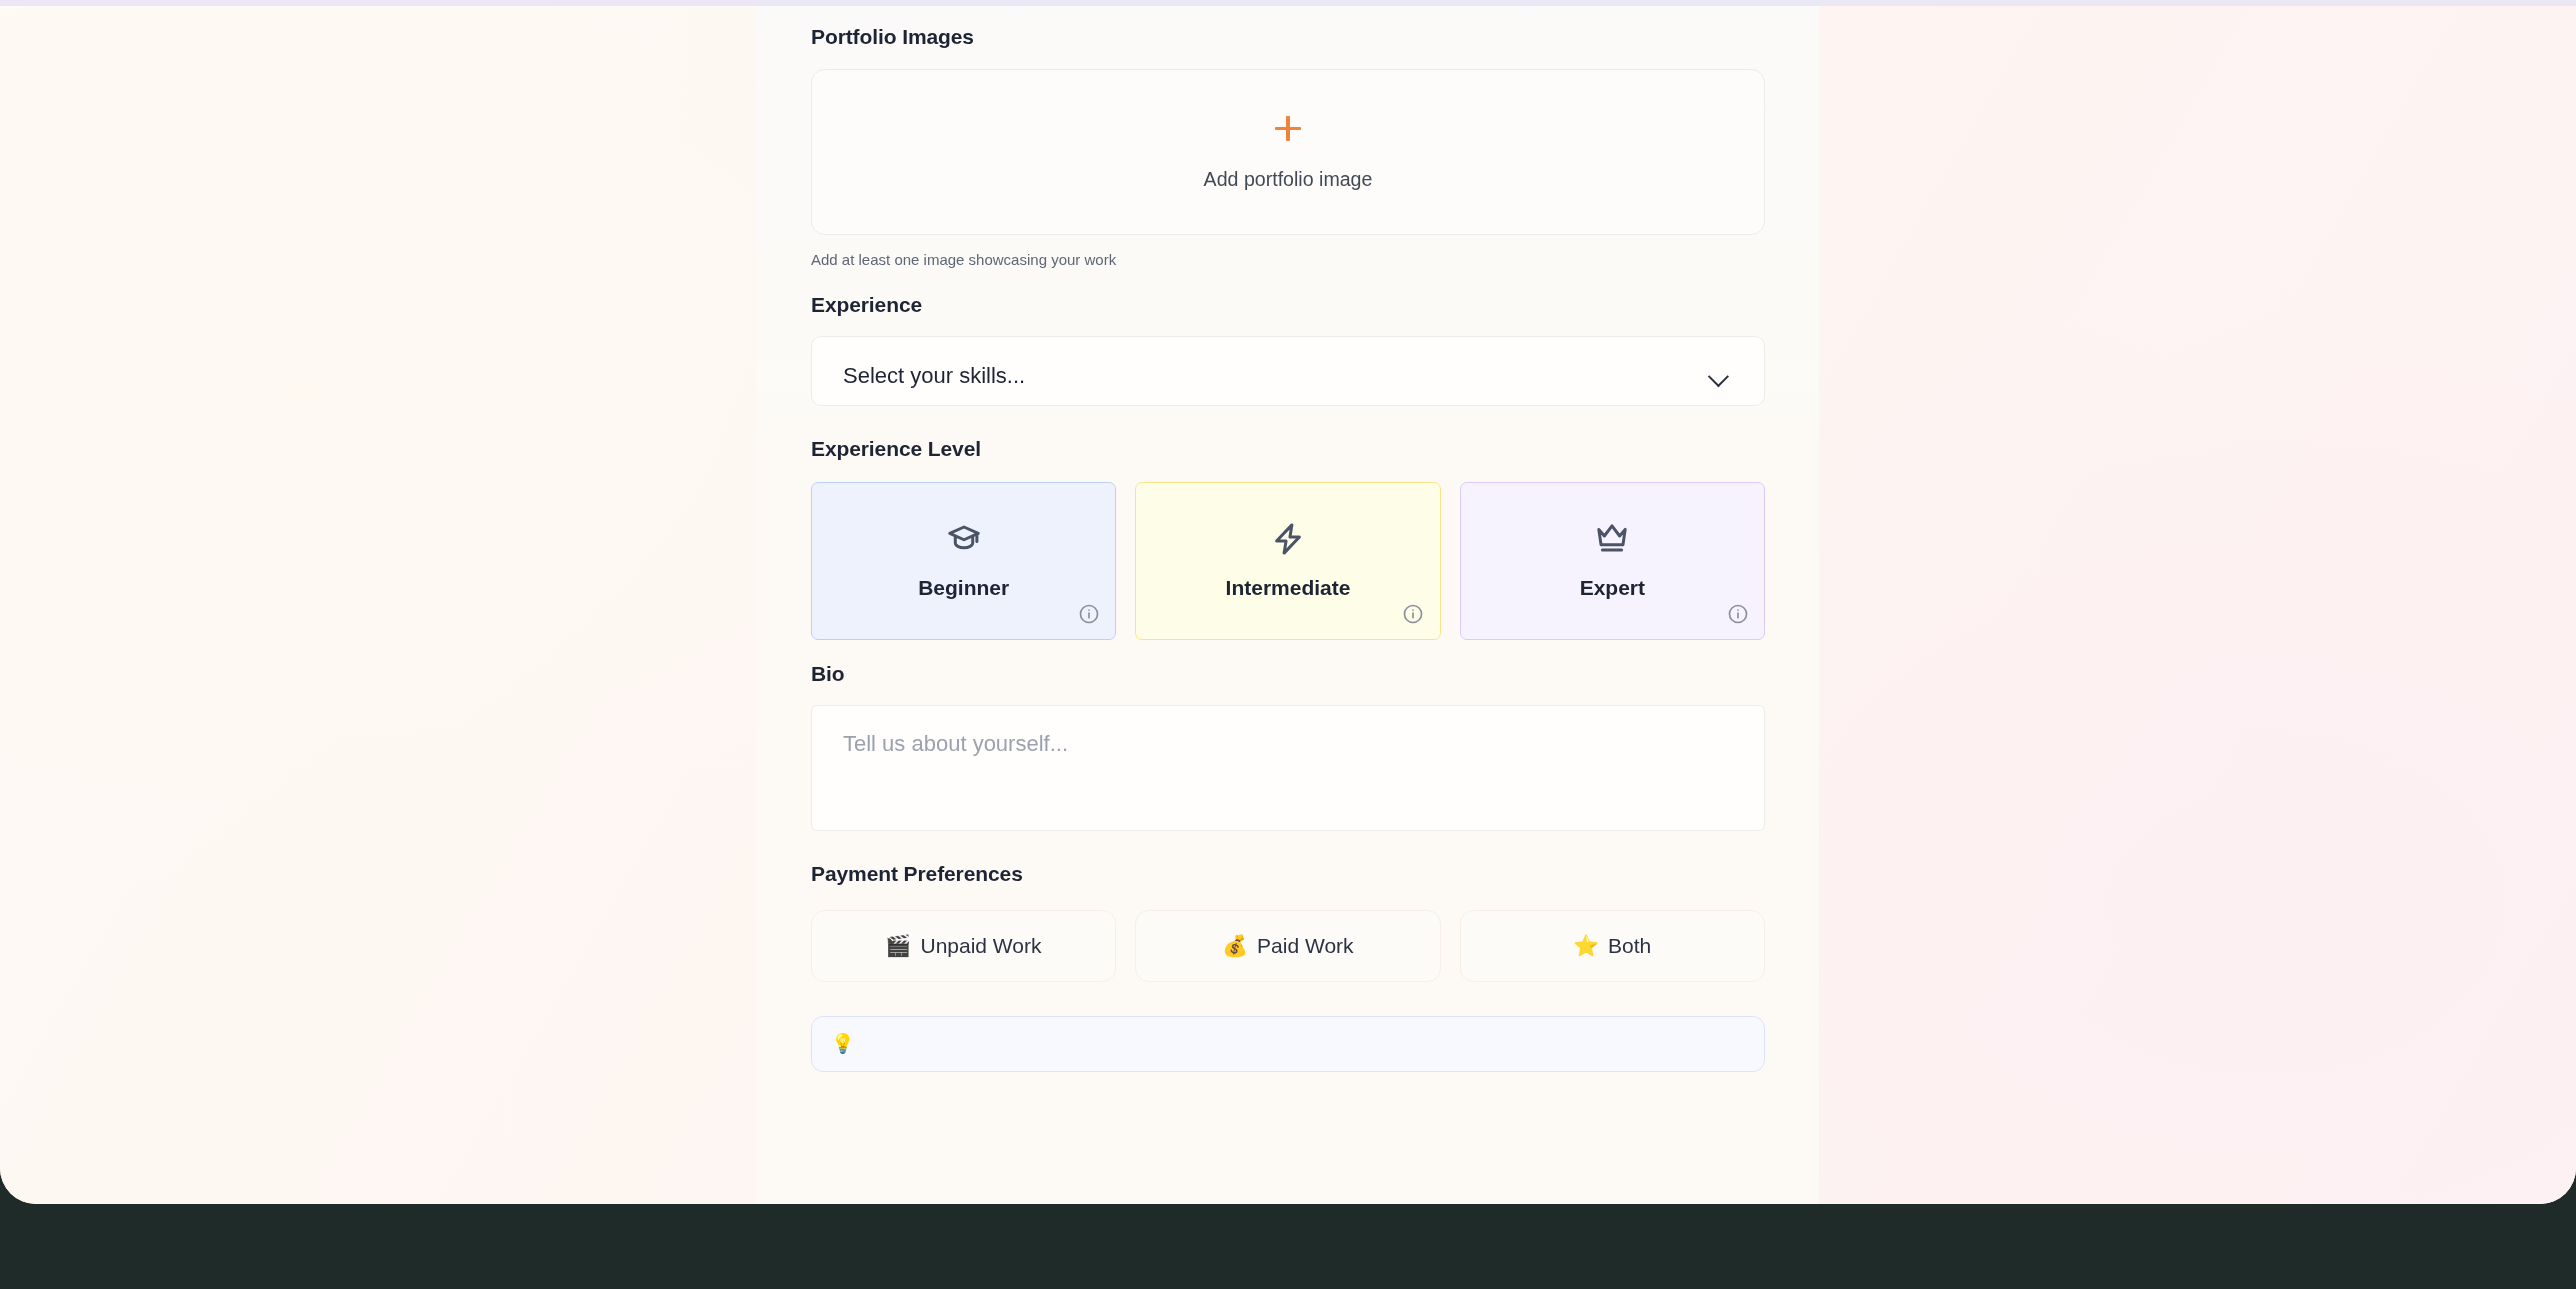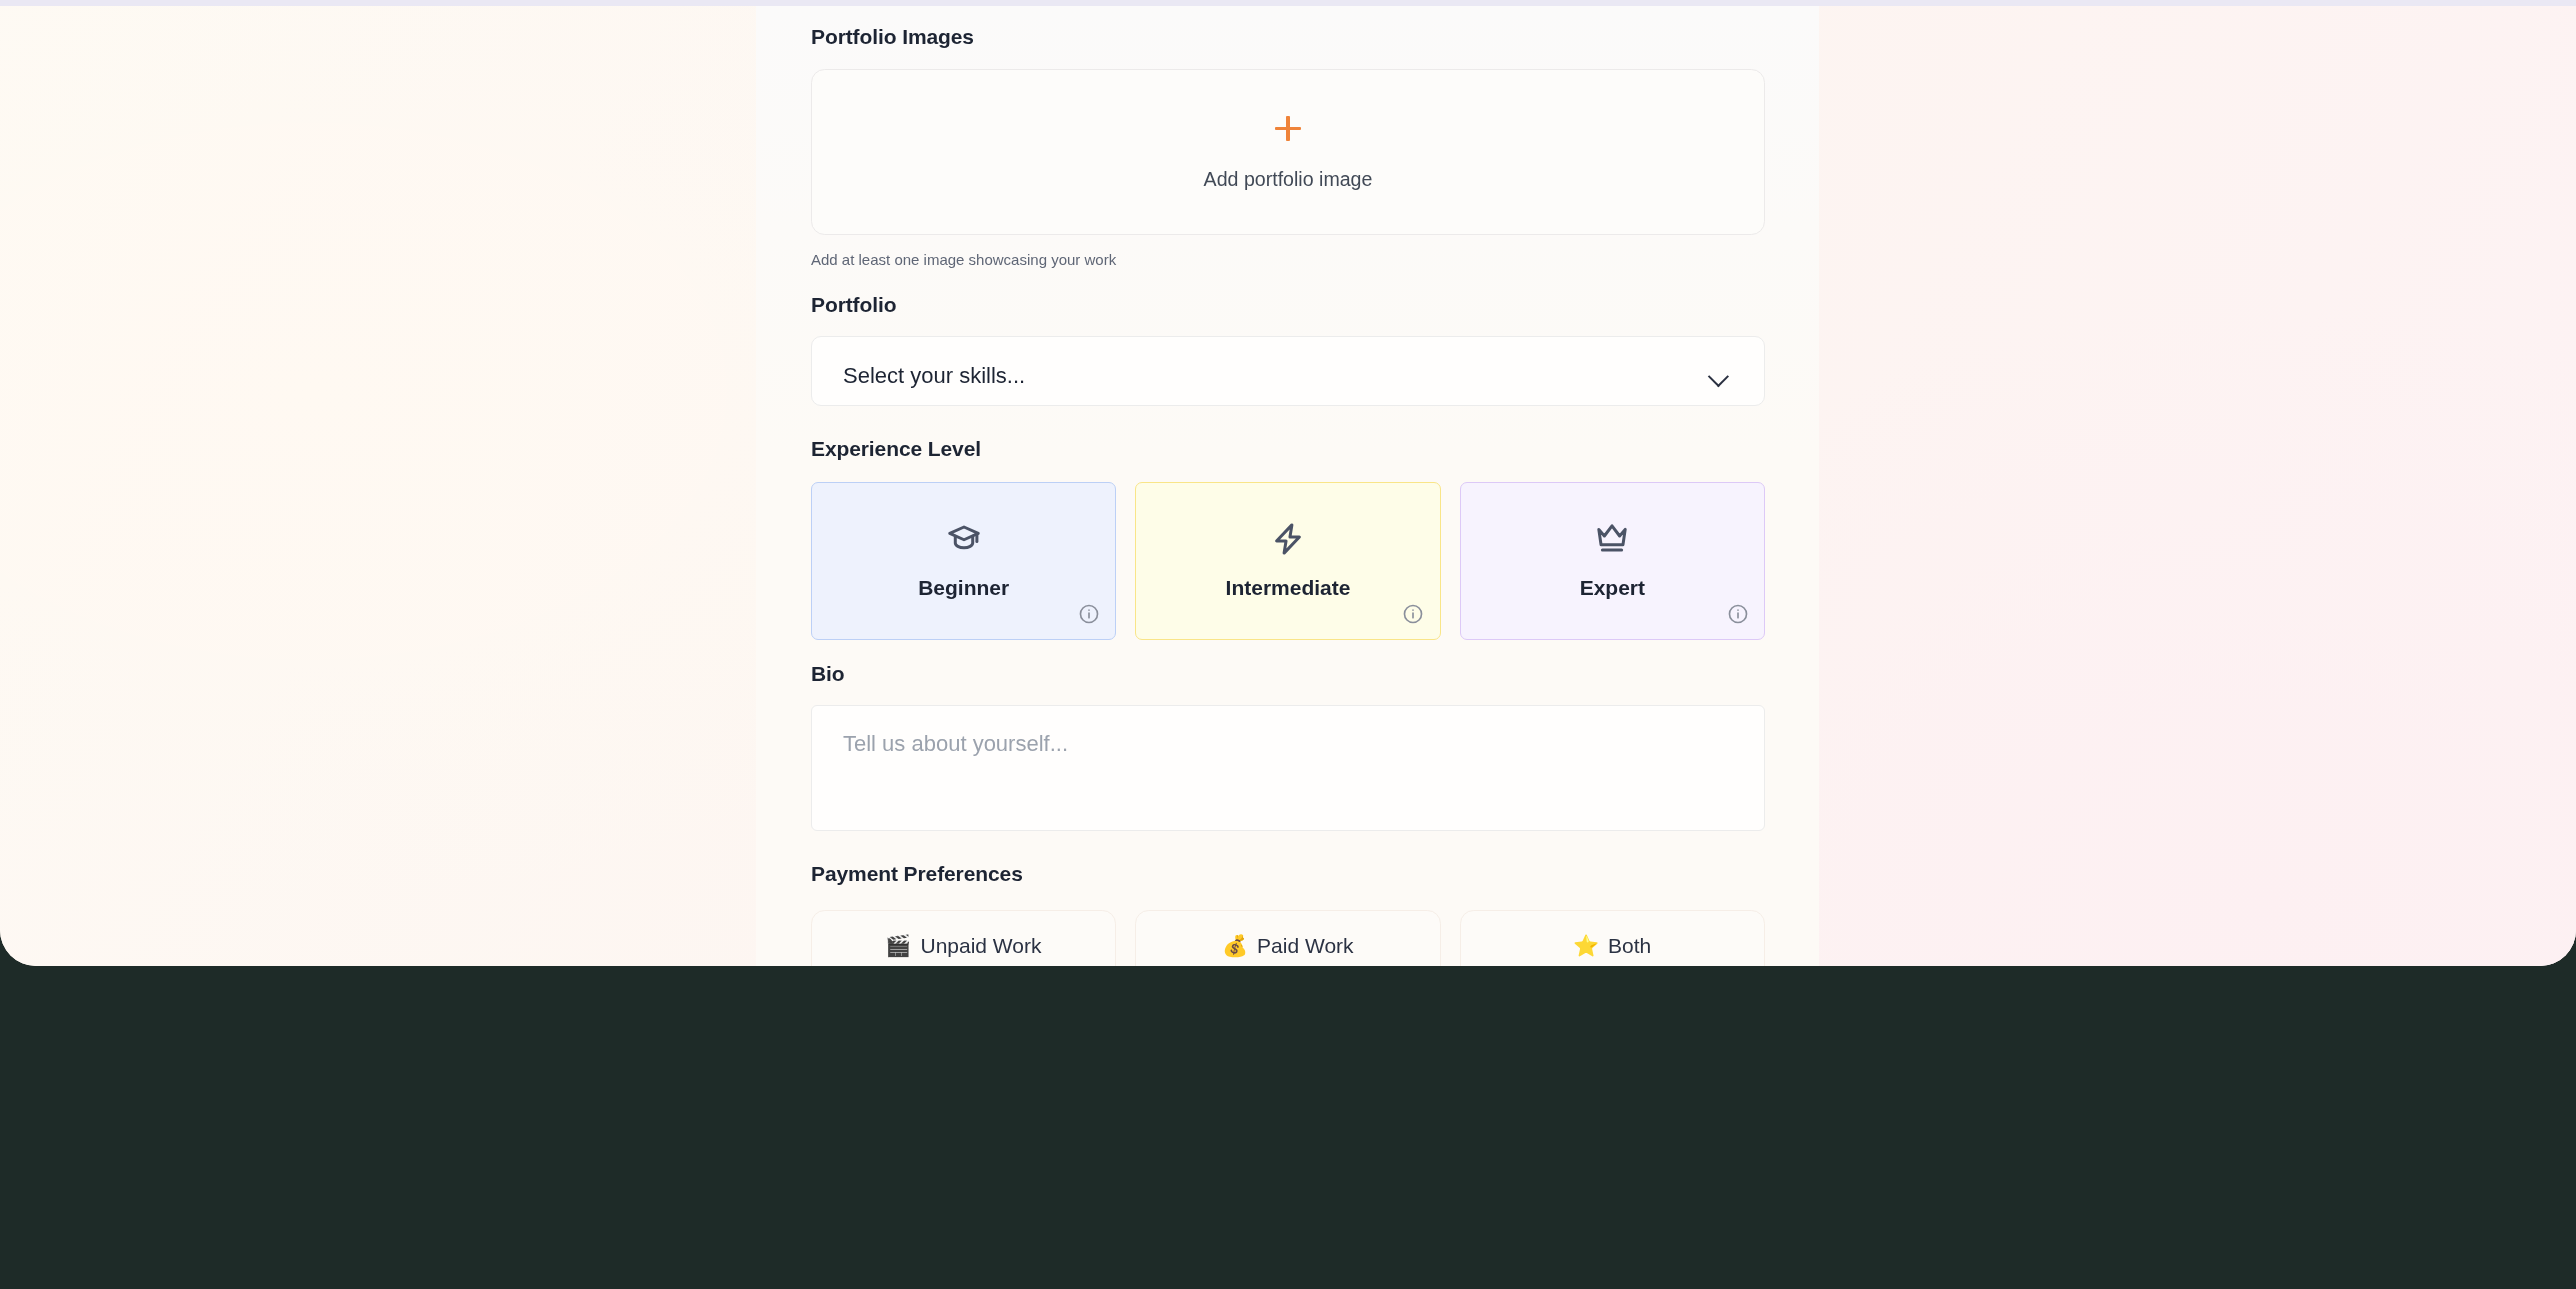--- a/index.html
+++ b/index.html
@@ -9,21 +9,21 @@
     height: 1290px;
     overflow: hidden;
     background: #1e2b28;
     font-family: "Liberation Sans", sans-serif;
   }
 
   
   .window {
     position: relative;
     width: 2576px;
-    height: 966px;
+    height: 1204px;
     border-bottom-left-radius: 36px;
     border-bottom-right-radius: 36px;
     overflow: hidden;
     background: linear-gradient(135deg, #fdf6ef 0%, #fdf4f0 45%, #fdf1f3 100%);
   }
   .topstrip {
     position: absolute;
     top: 0; left: 0;
     width: 2576px;
     height: 6px;
@@ -249,21 +249,21 @@
           <span class="plus-icon"></span>
           <span class="dropzone-label">Add portfolio image</span>
         </div>
 
         <div class="helper-text" style="margin-top:15.3px;">Add at least one image showcasing your work</div>
       </div>
 
       <div class="gap-30"></div>
 
       <div>
-        <div class="section-title">Portfolio</div>
+        <div class="section-title">Experience</div>
 
         <div class="select-box">
           <span class="select-value">Select your skills...</span>
           <span class="chev"></span>
         </div>
       </div>
 
       <div class="gap-36"></div>
 
       <div>

